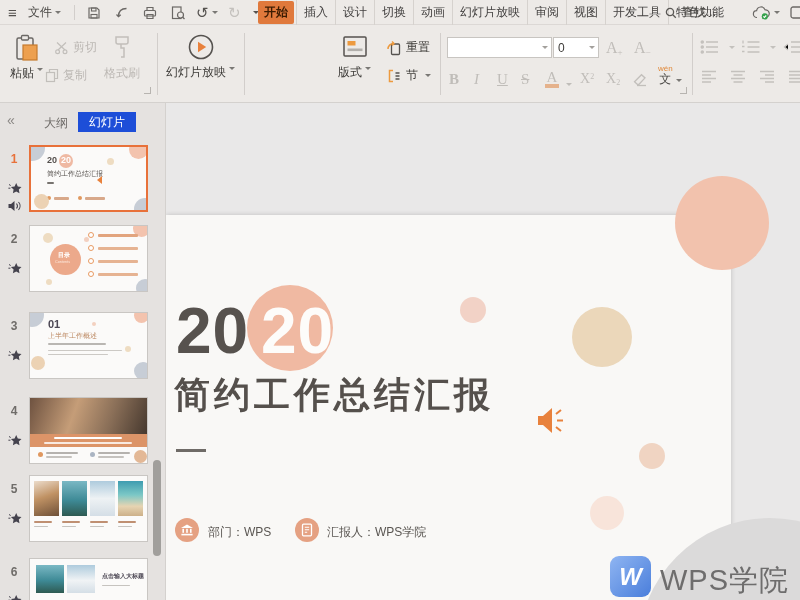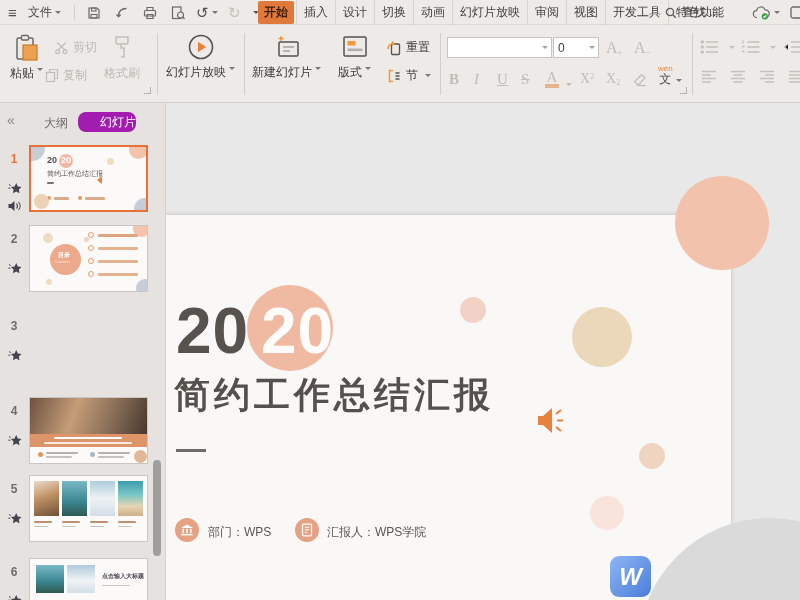--- a/index.html
+++ b/index.html
@@ -24,21 +24,21 @@
   .dis{color:#bcb8b4}
   .tlabel{display:flex;white-space:nowrap}
   .combo{position:absolute;background:#fff;border:1px solid #c8c5c1;height:21px;display:flex;align-items:center;font-size:12px}
   .combo input{border:none;outline:none;width:100%;height:100%;padding:0 4px;font-size:12px;background:transparent;font-family:inherit;color:#3e3c39}
   .combo .dd{margin-right:3px}
   .fbtn{position:absolute;display:flex;align-items:flex-end;font-size:14px;color:#c0bdb9;font-family:"Liberation Serif",serif}
   .corner{position:absolute;width:7px;height:7px;border-right:1.5px solid #b7b4b0;border-bottom:1.5px solid #b7b4b0}
   
   #panel{position:absolute;top:103px;left:0;width:166px;height:497px;background:#e5e2e0;border-right:1px solid #d4d1ce;overflow:hidden}
   .ptab{position:absolute;font-size:12px;color:#6f6c69}
-  .pill{background:#a21caf;color:#fff;border-radius:8px;text-align:right;line-height:20px}
+  .pill{background:#1d4ed8;color:#fff;border-radius:0;text-align:center;line-height:20px}
   .thumb{position:absolute;left:29px;width:119px;height:67px;background:#fbfaf9;border:1px solid #c9c6c3;overflow:hidden}
   .thumb.sel{border:2px solid #e8713a}
   .tnum{position:absolute;left:4px;width:20px;text-align:center;font-size:12px;font-weight:bold;color:#6f6c69}
   .tnum.sel{color:#e8713a}
   .gico{position:absolute;left:7px}
   .microbar{position:absolute;border-radius:1px}
   .mtxt{position:absolute;white-space:nowrap;line-height:1.1}
   
   #workspace{position:absolute;top:103px;left:166px;width:634px;height:497px;background:#e9e8e8;overflow:hidden}
   #canvas{position:absolute;left:0;top:112px;width:565px;height:500px;background:#f9f8f6;box-shadow:0 0 5px rgba(0,0,0,.18);z-index:1}
@@ -174,31 +174,20 @@
         <circle cx="14" cy="14" r="11.5" fill="none" stroke="#55524f" stroke-width="1.6"></circle>
         <path d="M11 8.8v10.4l8.2-5.2z" fill="#e8813c"></path>
       </svg>
     <span class="tlabel">
         <span>幻灯片放映</span>
         <span class="dd"></span>
       </span>
   </div>
   <div class="vsep" style="left:244px;top:8px;height:62px"></div>
 
-  <div class="tbig" style="left:252px;top:8px">
-    <svg width="30" height="28" viewBox="0 0 30 28">
-        <path d="M9 2.2l1 2.4 2.5.9-2.5 1-.9 2.4-1-2.4L5.6 5.5l2.4-.9z" fill="#ed9a3f"></path>
-        <rect x="7" y="9" width="19" height="14" rx="1" fill="none" stroke="#55524f" stroke-width="1.5"></rect>
-        <path d="M11 14h11M11 18h7" stroke="#a5a29e" stroke-width="1.3"></path>
-      </svg>
-    <span class="tlabel">
-        <span>新建幻灯片</span>
-        <span class="dd"></span>
-      </span>
-  </div>
   <div class="tbig" style="left:338px;top:8px">
     <svg width="28" height="28" viewBox="0 0 28 28">
         <rect x="3" y="4" width="22" height="19" rx="1" fill="none" stroke="#55524f" stroke-width="1.5"></rect>
         <rect x="6.5" y="8" width="8" height="4.5" fill="#ed9a3f"></rect>
         <rect x="6.5" y="15.5" width="15" height="2.6" fill="#b2afab"></rect>
       </svg>
     <span class="tlabel">
         <span>版式</span>
         <span class="dd"></span>
       </span>
@@ -390,20 +379,33 @@
     <div class="c" style="left:106px;top:53px;width:18px;height:18px;background:#c7cdd6"></div>
   </div>
 
   <div class="tnum" style="top:216px">3</div>
   <div class="gico" style="top:245px">
     <svg width="16" height="16" viewBox="0 0 16 16">
         <path d="M9.2 2l1.6 3.4 3.7.5-2.7 2.6.7 3.7-3.3-1.8-3.3 1.8.7-3.7L3.9 5.9l3.7-.5z" fill="#45434e"></path>
         <path d="M2 3.5l1.7 1M1.4 7.2h2" stroke="#45434e" stroke-width="1"></path>
       </svg>
   </div>
+  <div class="thumb" style="top:209px">
+    <div class="c" style="left:-10px;top:-10px;width:24px;height:24px;background:#c7cdd6"></div>
+    <div class="c" style="left:104px;top:-5px;width:15px;height:15px;background:#f3c3ae"></div>
+    <div class="c" style="left:62px;top:9px;width:4px;height:4px;background:#f3d0c0"></div>
+    <div class="mtxt" style="left:18px;top:5px;font-size:11px;font-weight:bold;color:#4c4754">01</div>
+    <div class="mtxt" style="left:18px;top:19px;font-size:7px;color:#bd8a64">上半年工作概述</div>
+    <div class="microbar" style="left:18px;top:30px;width:58px;height:1.5px;background:#b9b6b2"></div>
+    <div class="microbar" style="left:18px;top:37px;width:74px;height:1px;background:#ccc9c5"></div>
+    <div class="microbar" style="left:18px;top:41px;width:60px;height:1px;background:#ccc9c5"></div>
+    <div class="c" style="left:1px;top:43px;width:14px;height:14px;background:#ecd2b4"></div>
+    <div class="c" style="left:95px;top:33px;width:6px;height:6px;background:#eedcc2"></div>
+    <div class="c" style="left:104px;top:49px;width:18px;height:18px;background:#c7cdd6"></div>
+  </div>
 
   <div class="tnum" style="top:301px">4</div>
   <div class="gico" style="top:330px">
     <svg width="16" height="16" viewBox="0 0 16 16">
         <path d="M9.2 2l1.6 3.4 3.7.5-2.7 2.6.7 3.7-3.3-1.8-3.3 1.8.7-3.7L3.9 5.9l3.7-.5z" fill="#45434e"></path>
         <path d="M2 3.5l1.7 1M1.4 7.2h2" stroke="#45434e" stroke-width="1"></path>
       </svg>
   </div>
   <div class="thumb" style="top:294px">
     <div class="abs" style="left:0;top:0;width:117px;height:36px;background:linear-gradient(110deg,#6e5240,#c59d78 38%,#8a6f58 68%,#46382e)"></div>
@@ -498,13 +500,14 @@
     </div>
     <div class="abs" style="left:161px;top:309px;font-size:12px;color:#5a5652">汇报人：WPS学院</div>
   </div>
 
   <div class="c" style="left:509px;top:73px;width:94px;height:94px;background:#f2c2ad;z-index:5"></div>
 
   <div class="c" id="watermark-circle" style="left:472px;top:415px;width:264px;height:264px;background:#dbdada"></div>
   <div class="abs wm" style="left:444px;top:453px;width:41px;height:41px;border-radius:9px;background:linear-gradient(135deg,#8fb5f2,#4a7edb);display:flex;align-items:center;justify-content:center">
     <span style="color:#fff;font-weight:bold;font-size:24px;font-style:italic">W</span>
   </div>
+  <div class="abs wm" style="left:494px;top:458px;font-size:29px;color:#6e6d6d;letter-spacing:1px">WPS学院</div>
 </div>
 
 </body></html>

